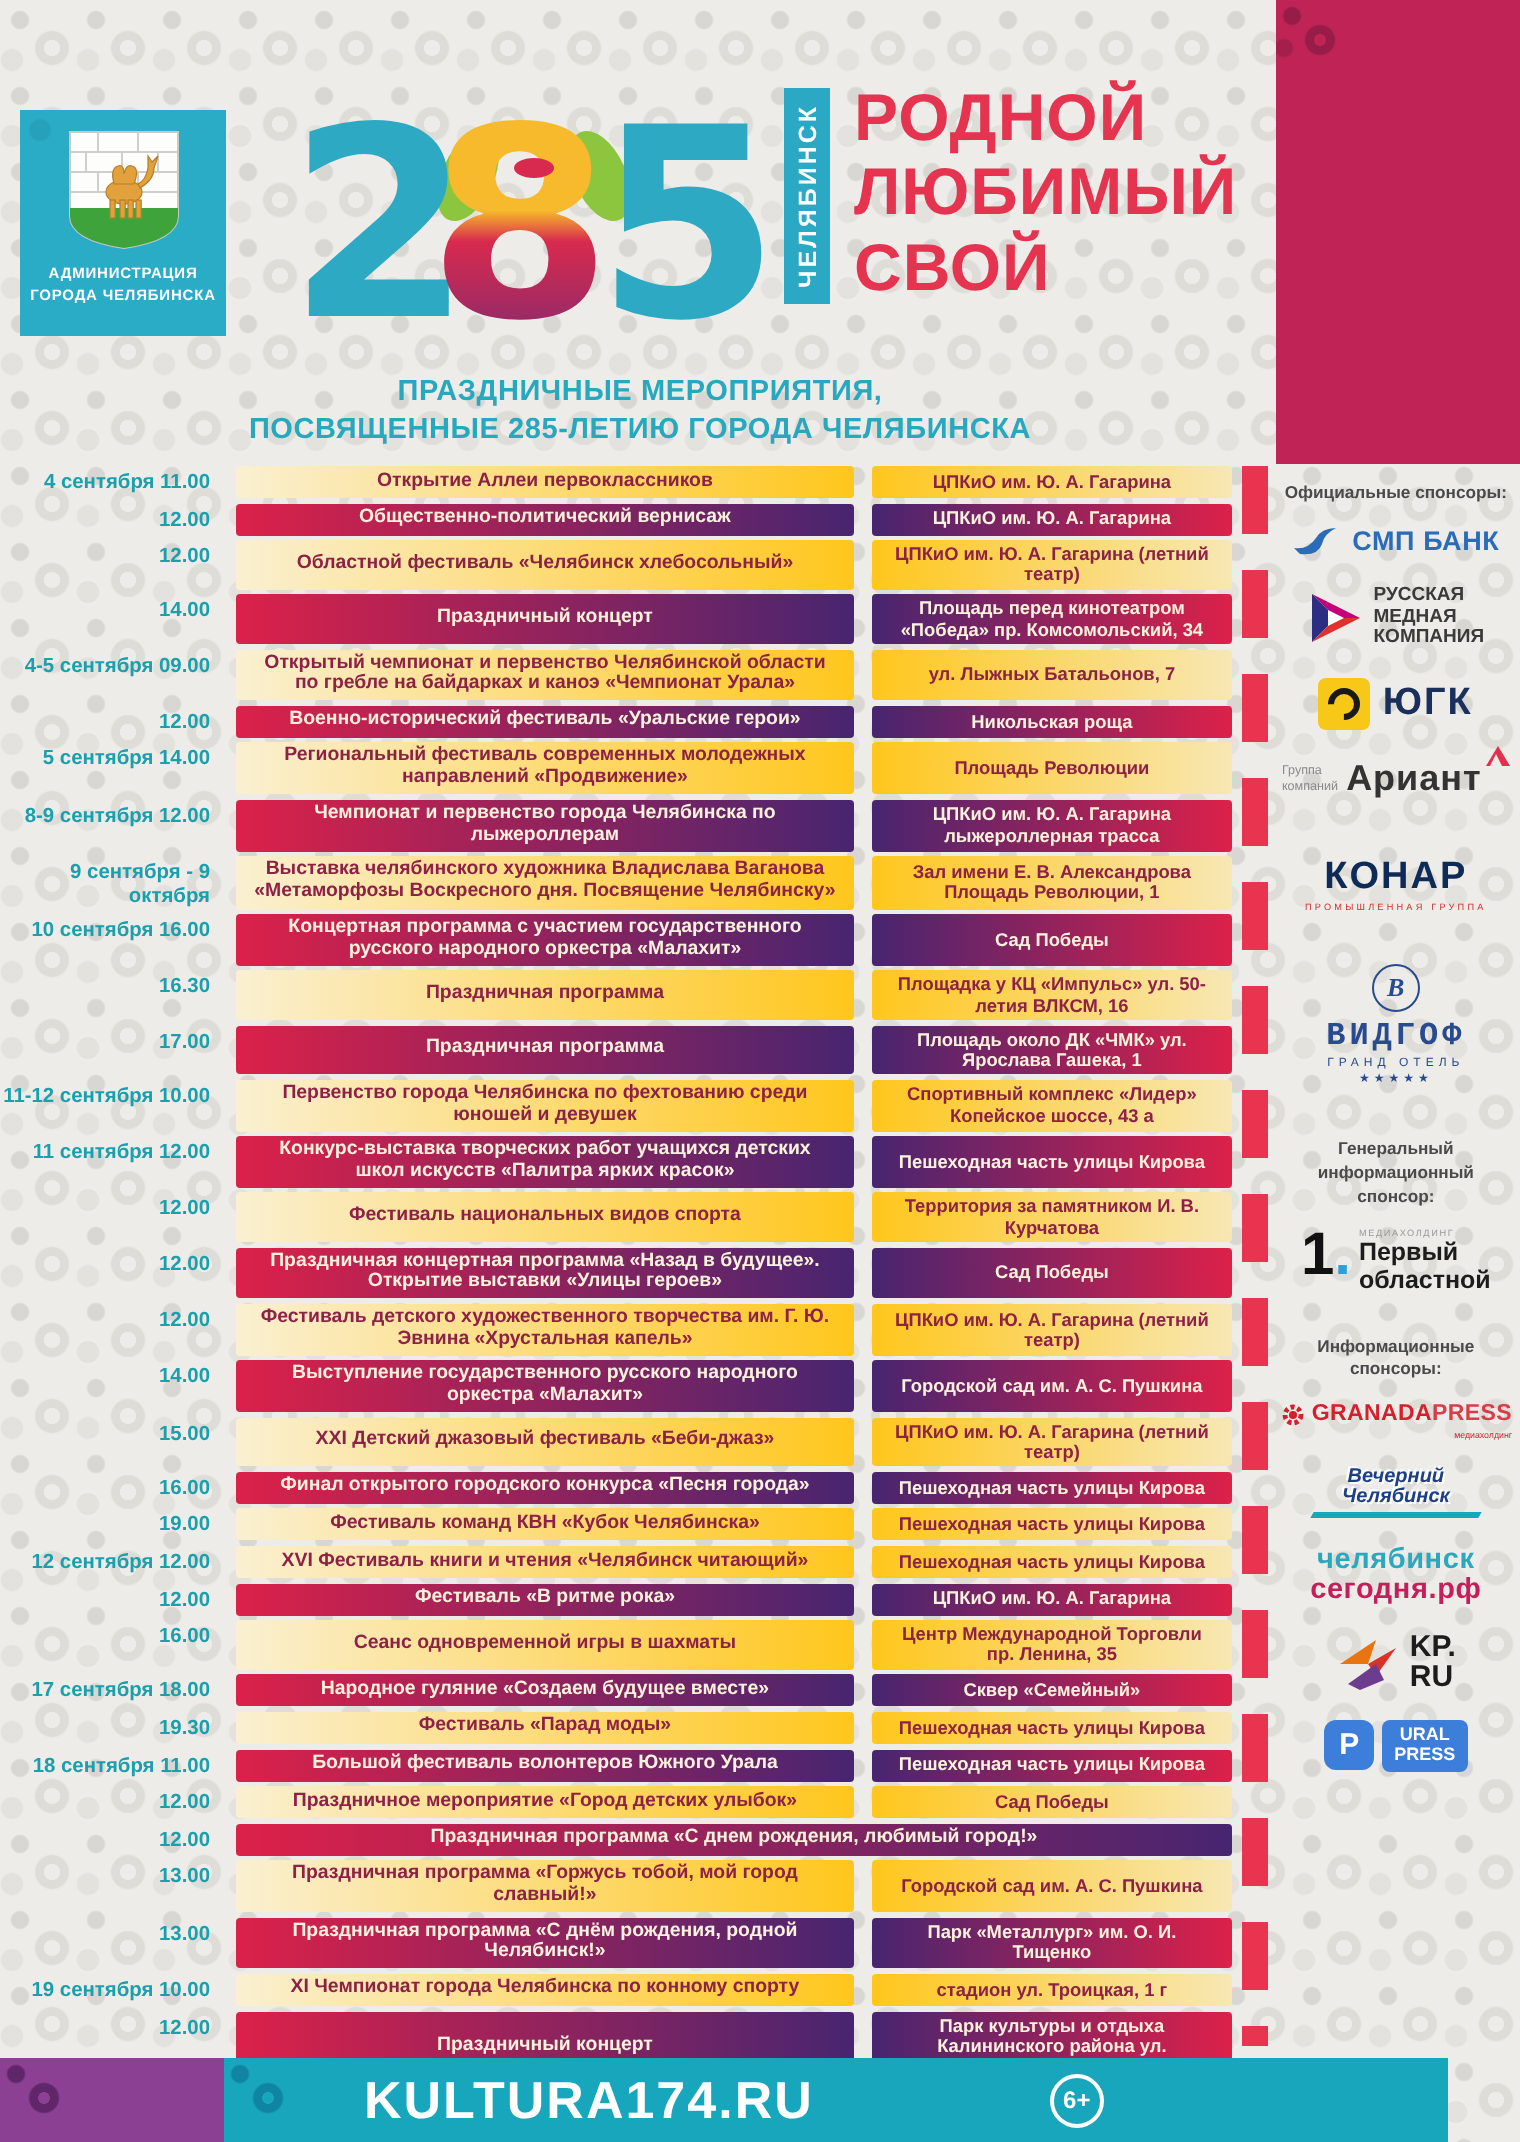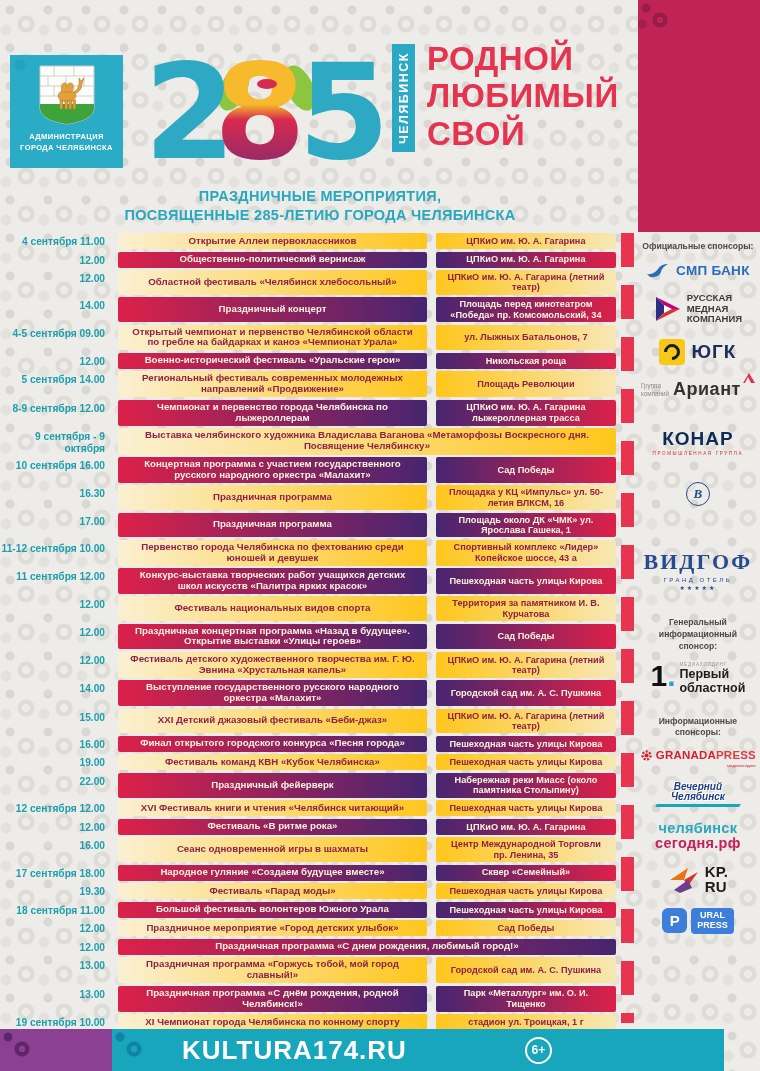--- a/index.html
+++ b/index.html
@@ -24,21 +24,21 @@
   }
   .corner-purple{
     position:absolute; left:0; bottom:0; width:112px; height:42px;
     background-color:#8C4094;
     background-image:
       radial-gradient(circle at 8px 8px, #5F2669 0 4px, transparent 5px),
       radial-gradient(circle at 22px 20px, transparent 0 3px, #5F2669 3px 7px, transparent 8px);
   }
   
   .admin-box{
-    position:absolute; left:10px; top:55px; width:113px; height:113px;
+    position:absolute; left:10px; top:55px; width:103px; height:113px;
     background-color:#2BACC6;
     background-image:radial-gradient(circle at 10px 10px, rgba(20,130,155,.25) 0 5px, transparent 6px);
     display:flex; flex-direction:column; align-items:center; padding-top:9px;
   }
   .admin-label{ margin-top:6px; color:#fff; font-weight:bold; font-size:7.5px; letter-spacing:.4px; text-align:center; line-height:1.45; }
   .logo-group{ position:absolute; left:148px; top:26px; height:152px; display:flex; align-items:flex-start; }
   .logo-285{ width:238px; height:150px; }
   .logo-285 text{ font-family:"DejaVu Sans","Liberation Sans",sans-serif; font-weight:bold; }
   .city-ribbon{
     margin:18px 0 0 6px; width:23px; height:108px; background:#2BA9C4;
@@ -87,21 +87,21 @@
   .ariant-wrap{ position:relative; padding-right:14px; }
   .ariant-group{ color:#8A8A8A; font-size:6.3px; line-height:1.3; margin-right:4px; text-align:left; }
   .ariant-name{ color:#333; font-weight:bold; font-size:18px; letter-spacing:.5px; }
   .tri-icon{ position:absolute; right:0; top:-6px; width:0; height:0; border-left:6px solid transparent; border-right:6px solid transparent; border-bottom:10px solid #E0314F; }
   .tri-icon:after{ content:""; position:absolute; left:-3.5px; top:3.5px; width:0; height:0; border-left:3.5px solid transparent; border-right:3.5px solid transparent; border-bottom:6px solid #EDECE9; }
   .konar{ flex-direction:column; }
   .konar-name{ color:#0D2B56; font-weight:bold; font-size:19px; letter-spacing:1px; }
   .konar-sub{ color:#C33; font-size:4.6px; letter-spacing:1.6px; margin-top:1px; }
   .vidgof{ flex-direction:column; }
   .vidgof-emblem{ width:24px; height:24px; border:1.5px solid #274B8E; border-radius:50%; color:#274B8E; font-family:"Liberation Serif","DejaVu Serif",serif; font-style:italic; font-weight:bold; font-size:13px; display:flex; align-items:center; justify-content:center; margin-bottom:3px; }
-  .vidgof-name{ color:#274B8E; font-family:Liberation Serif, serif; font-weight:bold; font-size:22px; letter-spacing:2px;margin-top:40px; }
+  .vidgof-name{ color:#274B8E; font-family:Liberation Mono, monospace; font-weight:bold; font-size:16px; letter-spacing:2px; }
   .vidgof-sub{ color:#274B8E; font-size:6px; letter-spacing:2.5px; margin-top:2px; }
   .vidgof-stars{ color:#274B8E; font-size:6px; letter-spacing:2px; margin-top:1px; }
   .pervy{ align-items:flex-start; }
   .pervy-num{ color:#111; font-weight:bold; font-size:30px; line-height:.9; }
   .pervy-dot{ color:#2D9FD8; }
   .pervy-right{ margin-left:4px; text-align:left; }
   .pervy-small{ color:#999; font-size:4.6px; letter-spacing:.8px; margin-bottom:1px; }
   .pervy-name{ color:#1c1c1c; font-weight:bold; font-size:12.5px; line-height:1.1; }
   .granada{ flex-direction:column; }
   .granada-line{ display:flex; align-items:center; }
@@ -249,20 +249,21 @@
 
   <div class="row red">
     <div class="when">8-9 сентября 12.00</div>
     <div class="bar event">Чемпионат и первенство города Челябинска по лыжероллерам</div>
     <div class="bar venue">ЦПКиО им. Ю. А. Гагарина лыжероллерная трасса</div>
   </div>
 
   <div class="row yellow">
     <div class="when">9 сентября - 9 октября</div>
     <div class="bar event">Выставка челябинского художника Владислава Ваганова «Метаморфозы Воскресного дня. Посвящение Челябинску»</div>
+    <div class="bar venue">Зал имени Е. В. Александрова Площадь Революции, 1</div>
   </div>
 
   <div class="row red">
     <div class="when">10 сентября 16.00</div>
     <div class="bar event">Концертная программа с участием государственного русского народного оркестра «Малахит»</div>
     <div class="bar venue">Сад Победы</div>
   </div>
 
   <div class="row yellow">
     <div class="when">16.30</div>
@@ -323,25 +324,20 @@
     <div class="bar event">Финал открытого городского конкурса «Песня города»</div>
     <div class="bar venue">Пешеходная часть улицы Кирова</div>
   </div>
 
   <div class="row yellow">
     <div class="when">19.00</div>
     <div class="bar event">Фестиваль команд КВН «Кубок Челябинска»</div>
     <div class="bar venue">Пешеходная часть улицы Кирова</div>
   </div>
 
-  <div class="row red">
-    <div class="when">22.00</div>
-    <div class="bar event">Праздничный фейерверк</div>
-    <div class="bar venue">Набережная реки Миасс (около памятника Столыпину)</div>
-  </div>
 
   <div class="row yellow">
     <div class="when">12 сентября 12.00</div>
     <div class="bar event">XVI Фестиваль книги и чтения «Челябинск читающий»</div>
     <div class="bar venue">Пешеходная часть улицы Кирова</div>
   </div>
 
   <div class="row red">
     <div class="when">12.00</div>
     <div class="bar event">Фестиваль «В ритме рока»</div>

